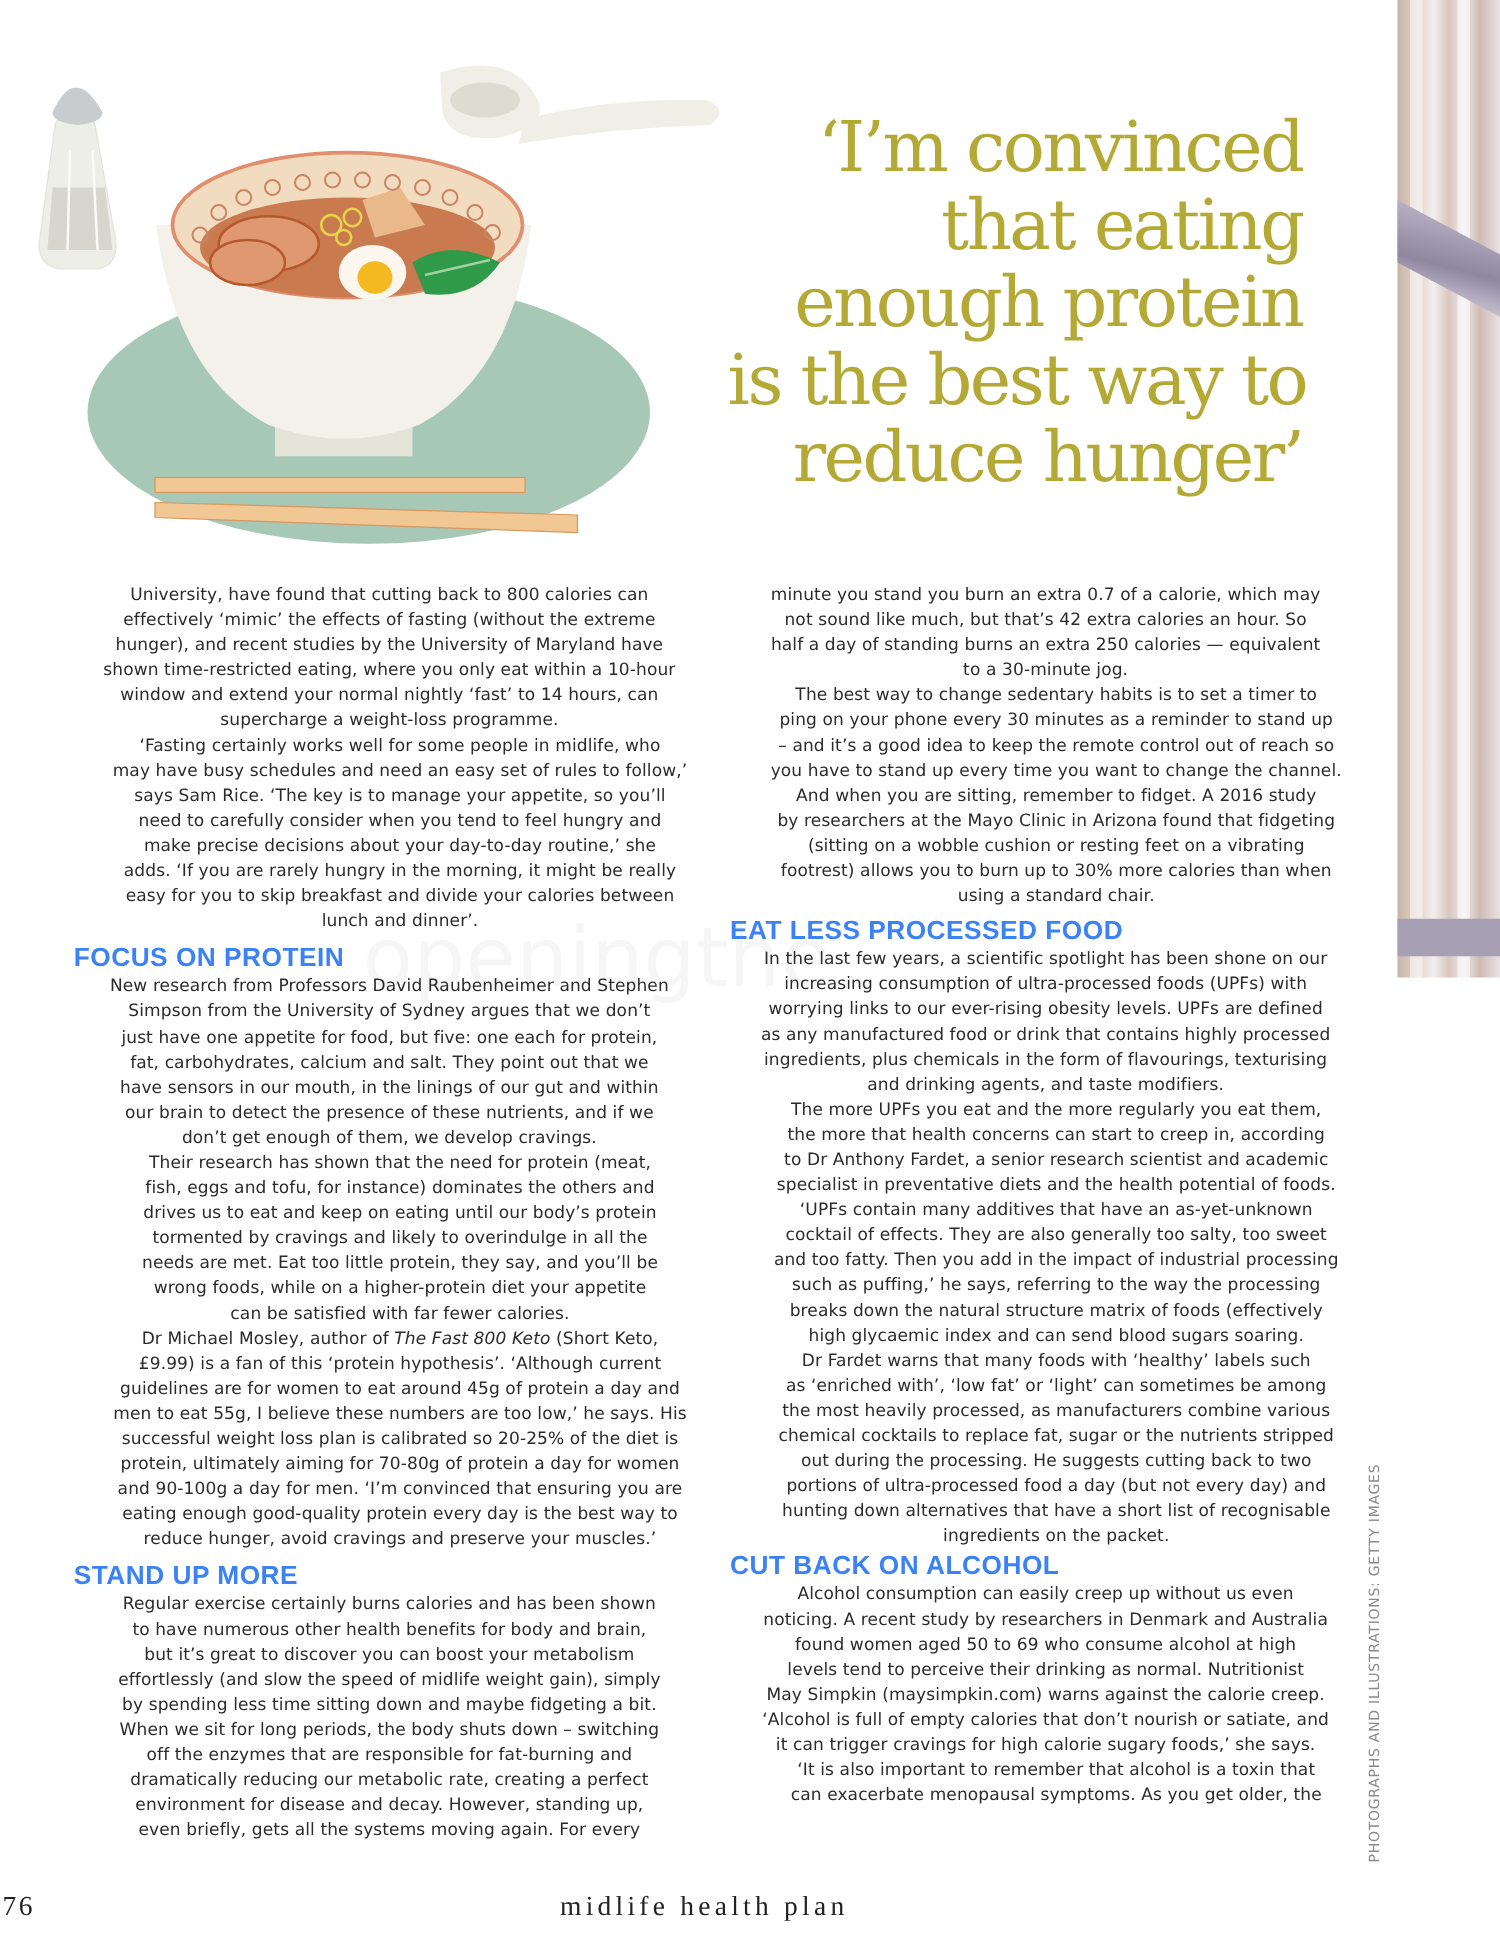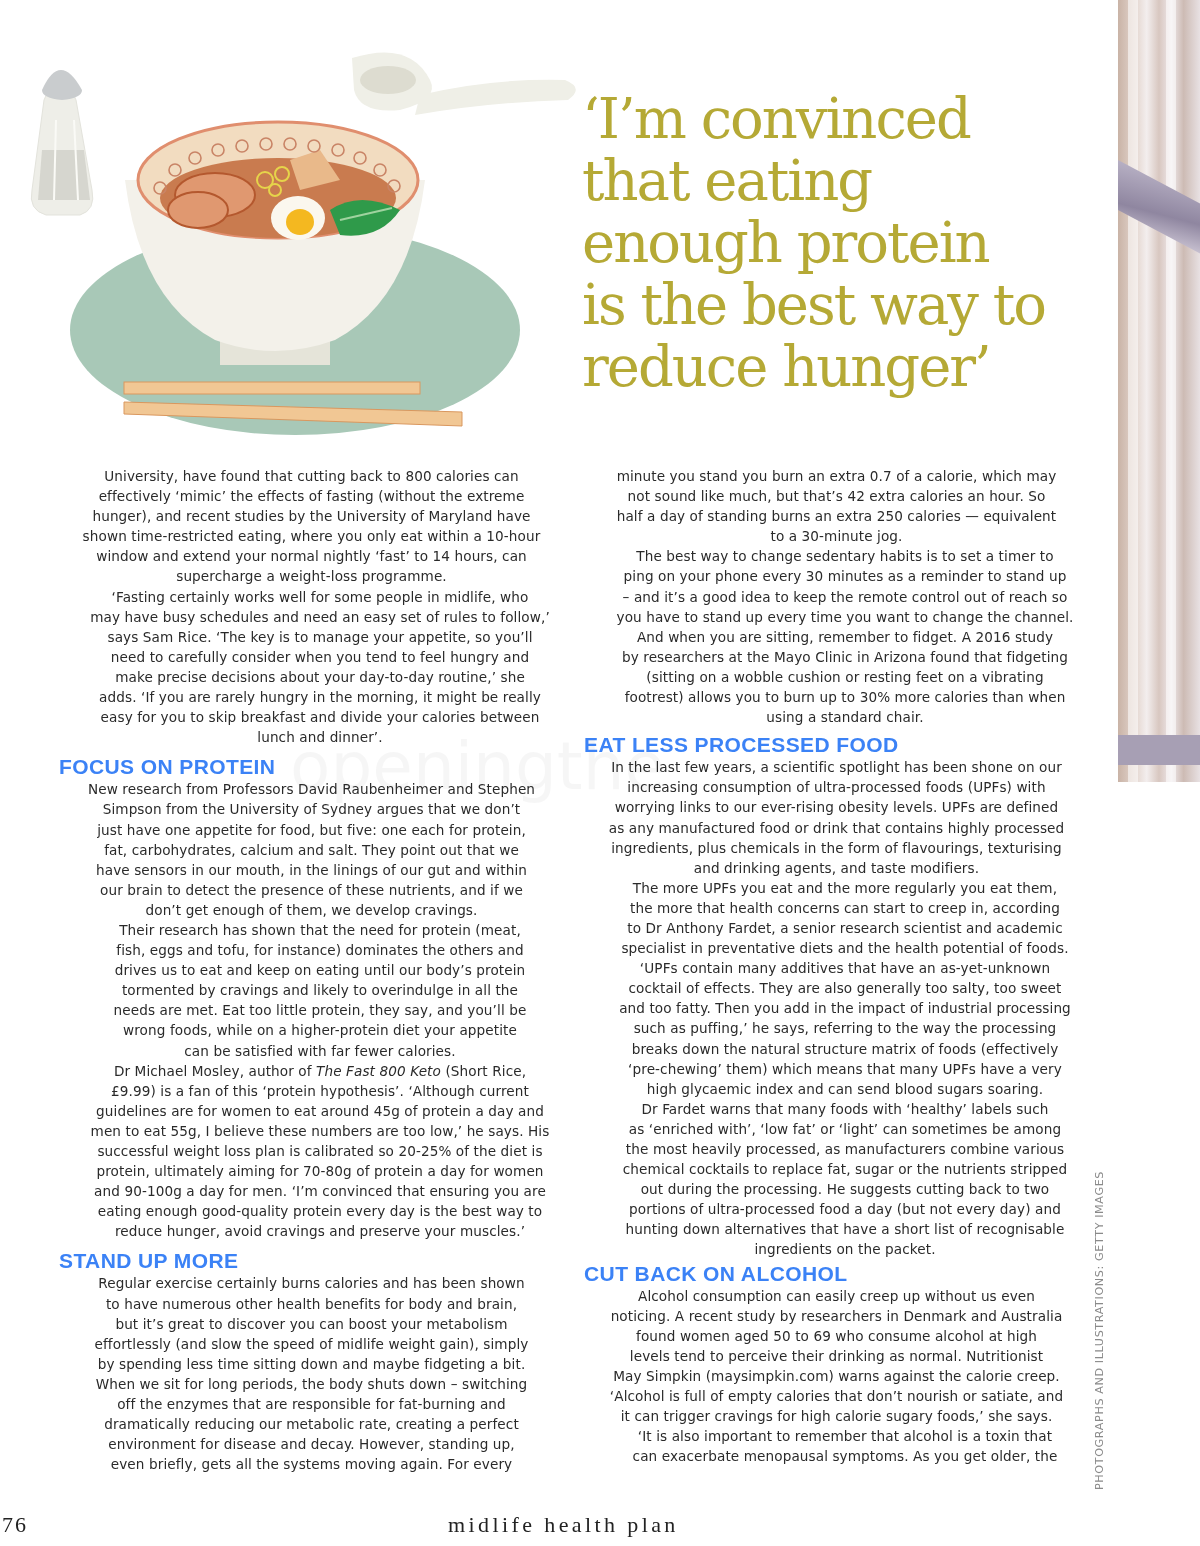--- a/index.html
+++ b/index.html
@@ -7,21 +7,21 @@
   .page { position: absolute; inset: 0; background: #ffffff; }
 
   
   .illustration { position: absolute; left: 20px; top: 40px; width: 570px; height: 400px; }
 
   
   .pull-quote {
     position: absolute; left: 582px; top: 88px; width: 460px;
     font-family: "DejaVu Serif", "Liberation Serif", serif;
     color: #b5a935; font-size: 56px; line-height: 62px;
-    text-align: left; letter-spacing: -2px; font-weight: normal;
+    text-align: right; letter-spacing: -2px; font-weight: normal;
   }
   .pull-quote span { display: block; white-space: nowrap; }
 
   
   .side-photo {
     position: absolute; left: 1118px; top: 0; width: 82px; height: 782px;
     background: linear-gradient(90deg, #c9b3a6 0%, #e2d3cb 20%, #f3eeee 35%, #d8c7c0 50%, #efe9ec 65%, #cdbbb4 80%, #e8e1e3 100%);
   }
   .side-photo .bar1 {
     position: absolute; left: 0; top: 160px; width: 82px; height: 50px;
@@ -182,21 +182,21 @@
     <p class="indent">
       <span class="line">Their research has shown that the need for protein (meat,</span>
       <span class="line">fish, eggs and tofu, for instance) dominates the others and</span>
       <span class="line">drives us to eat and keep on eating until our body’s protein</span>
       <span class="line">tormented by cravings and likely to overindulge in all the</span>
       <span class="line">needs are met. Eat too little protein, they say, and you’ll be</span>
       <span class="line">wrong foods, while on a higher-protein diet your appetite</span>
       <span class="line">can be satisfied with far fewer calories.</span>
     </p>
     <p class="indent">
-      <span class="line"><span>Dr Michael Mosley, author of </span><em>The Fast 800 Keto</em><span> (Short Rice,</span></span>
+      <span class="line"><span>Dr Michael Mosley, author of </span><em>The Fast 800 Keto</em><span> (Short Keto,</span></span>
       <span class="line">£9.99) is a fan of this ‘protein hypothesis’. ‘Although current</span>
       <span class="line">guidelines are for women to eat around 45g of protein a day and</span>
       <span class="line">men to eat 55g, I believe these numbers are too low,’ he says. His</span>
       <span class="line">successful weight loss plan is calibrated so 20-25% of the diet is</span>
       <span class="line">protein, ultimately aiming for 70-80g of protein a day for women</span>
       <span class="line">and 90-100g a day for men. ‘I’m convinced that ensuring you are</span>
       <span class="line">eating enough good-quality protein every day is the best way to</span>
       <span class="line">reduce hunger, avoid cravings and preserve your muscles.’</span>
     </p>
     <h2 style="margin-top:8px">STAND UP MORE</h2>
@@ -248,21 +248,20 @@
       <span class="line">the more that health concerns can start to creep in, according</span>
       <span class="line">to Dr Anthony Fardet, a senior research scientist and academic</span>
       <span class="line">specialist in preventative diets and the health potential of foods.</span>
     </p>
     <p class="indent">
       <span class="line">‘UPFs contain many additives that have an as-yet-unknown</span>
       <span class="line">cocktail of effects. They are also generally too salty, too sweet</span>
       <span class="line">and too fatty. Then you add in the impact of industrial processing</span>
       <span class="line">such as puffing,’ he says, referring to the way the processing</span>
       <span class="line">breaks down the natural structure matrix of foods (effectively</span>
-      <span class="line">‘pre-chewing’ them) which means that many UPFs have a very</span>
       <span class="line">high glycaemic index and can send blood sugars soaring.</span>
     </p>
     <p class="indent">
       <span class="line">Dr Fardet warns that many foods with ‘healthy’ labels such</span>
       <span class="line">as ‘enriched with’, ‘low fat’ or ‘light’ can sometimes be among</span>
       <span class="line">the most heavily processed, as manufacturers combine various</span>
       <span class="line">chemical cocktails to replace fat, sugar or the nutrients stripped</span>
       <span class="line">out during the processing. He suggests cutting back to two</span>
       <span class="line">portions of ultra-processed food a day (but not every day) and</span>
       <span class="line">hunting down alternatives that have a short list of recognisable</span>

